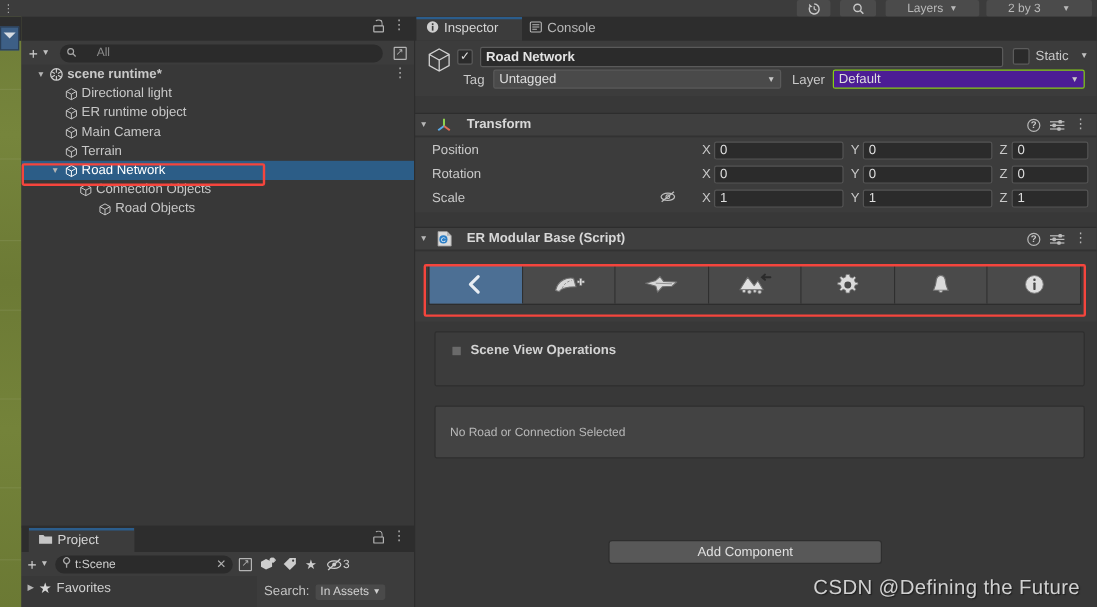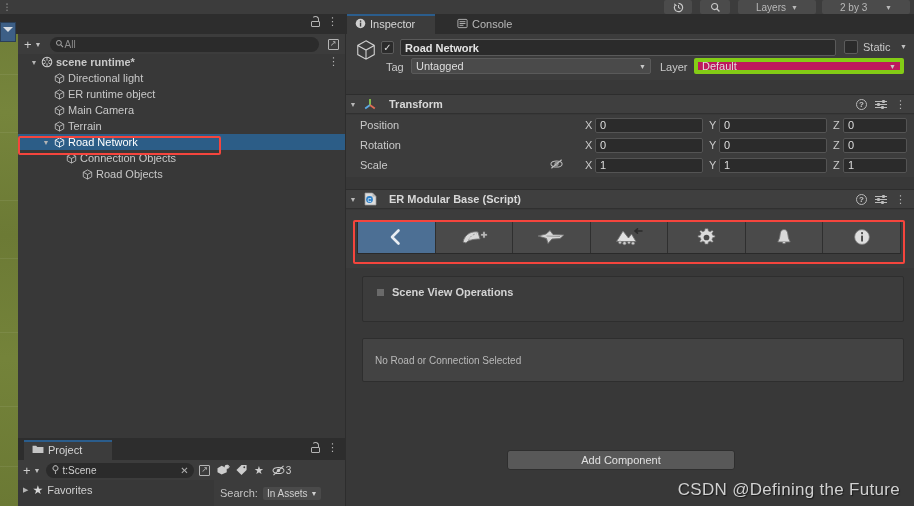--- a/index.html
+++ b/index.html
@@ -95,21 +95,21 @@
     position: absolute; left: 0; top: 20px; width: 100%; height: 20px;
     background: #3c3c3c; display: flex; align-items: center; padding: 0 4px; gap: 2px;
   }
   .plus-dd {
     display: flex; align-items: center; gap: 3px; padding: 0 2px;
     color: #cfcfcf; font-size: 13px; line-height: 13px;
   }
   .plus-dd .car { font-size: 7px; color: #c0c0c0; }
   .search-box {
     flex: 1; height: 15px; margin: 0 4px; background: #2b2b2b;
-    border-radius: 8px; display: flex; align-items: center; padding: 0 6px; gap: 0;
+    border-radius: 8px; display: flex; align-items: center; padding: 0 6px; gap: 16px;
   }
   .search-box .mag { font-size: 9px; color: #a8a8a8; transform: rotate(-45deg); display:inline-block; }
   .search-box .ph { color: #8d8d8d; font-size: 10px; }
   .sq-btn {
     width: 16px; height: 16px; position: relative; display:flex;
     align-items:center; justify-content:center;
   }
   .sq-btn .frame { width: 11px; height: 11px; border: 1px solid #b4b4b4; border-radius: 1px; }
   .sq-btn .arr { position: absolute; font-size: 8px; color: #b4b4b4; line-height: 8px; }
 
@@ -183,21 +183,21 @@
   .tag-lbl { position: absolute; left: 41px; top: 27px; font-size: 11px; color: #c9c9c9; }
   .tag-dd {
     position: absolute; left: 66px; top: 24px; width: 240px; height: 16px;
     background: #4a4a4a; border: 1px solid #5a5a5a; border-radius: 2px;
     display: flex; align-items: center; padding: 0 4px; font-size: 11px; color: #dedede;
   }
   .tag-dd .car { margin-left: auto; font-size: 7px; color: #c8c8c8; }
   .layer-lbl { position: absolute; left: 315px; top: 27px; font-size: 11px; color: #c9c9c9; }
   .layer-dd {
     position: absolute; left: 349px; top: 24px; width: 210px; height: 16px;
-    background: #be185d; border: 4px solid #84cc16; border-radius: 2px;
+    background: #4c1d95; border: 1px solid #84cc16; border-radius: 2px;
     display: flex; align-items: center; padding: 0 4px; font-size: 11px; color: #dedede;
   }
   .layer-dd .car { margin-left: auto; font-size: 7px; color: #c8c8c8; }
 
   .comp-header {
     position: absolute; left: 0; width: 569px; height: 20px;
     background: #3f3f3f; border-top: 1px solid #2d2d2d; border-bottom: 1px solid #303030;
     display: flex; align-items: center;
   }
   .comp-header .twisty { width: 16px; text-align:center; font-size: 7px; color: #b8b8b8; }
@@ -511,21 +511,21 @@
     <div class="tab active blue-top" style="left:2px; width:88px;">
       <span class="ticon">
         <svg width="11" height="11" viewBox="0 0 12 12">
           <circle cx="6" cy="6" r="5.2" fill="#cfcfcf"></circle>
           <rect x="5.3" y="5" width="1.5" height="4.3" fill="#3c3c3c"></rect>
           <rect x="5.3" y="2.6" width="1.5" height="1.6" fill="#3c3c3c"></rect>
         </svg>
       </span>
       <span>Inspector</span>
     </div>
-    <div class="tab" style="left:104px; width:84px;">
+    <div class="tab" style="left:88px; width:84px;">
       <span class="ticon">
         <svg width="11" height="11" viewBox="0 0 12 12">
           <rect x="1" y="1.5" width="10" height="9" rx="1" fill="none" stroke="#b8b8b8" stroke-width="1"></rect>
           <line x1="2.8" y1="4" x2="9.2" y2="4" stroke="#b8b8b8" stroke-width="1"></line>
           <line x1="2.8" y1="6" x2="9.2" y2="6" stroke="#b8b8b8" stroke-width="1"></line>
           <line x1="2.8" y1="8" x2="7" y2="8" stroke="#b8b8b8" stroke-width="1"></line>
         </svg>
       </span>
       <span>Console</span>
     </div>

